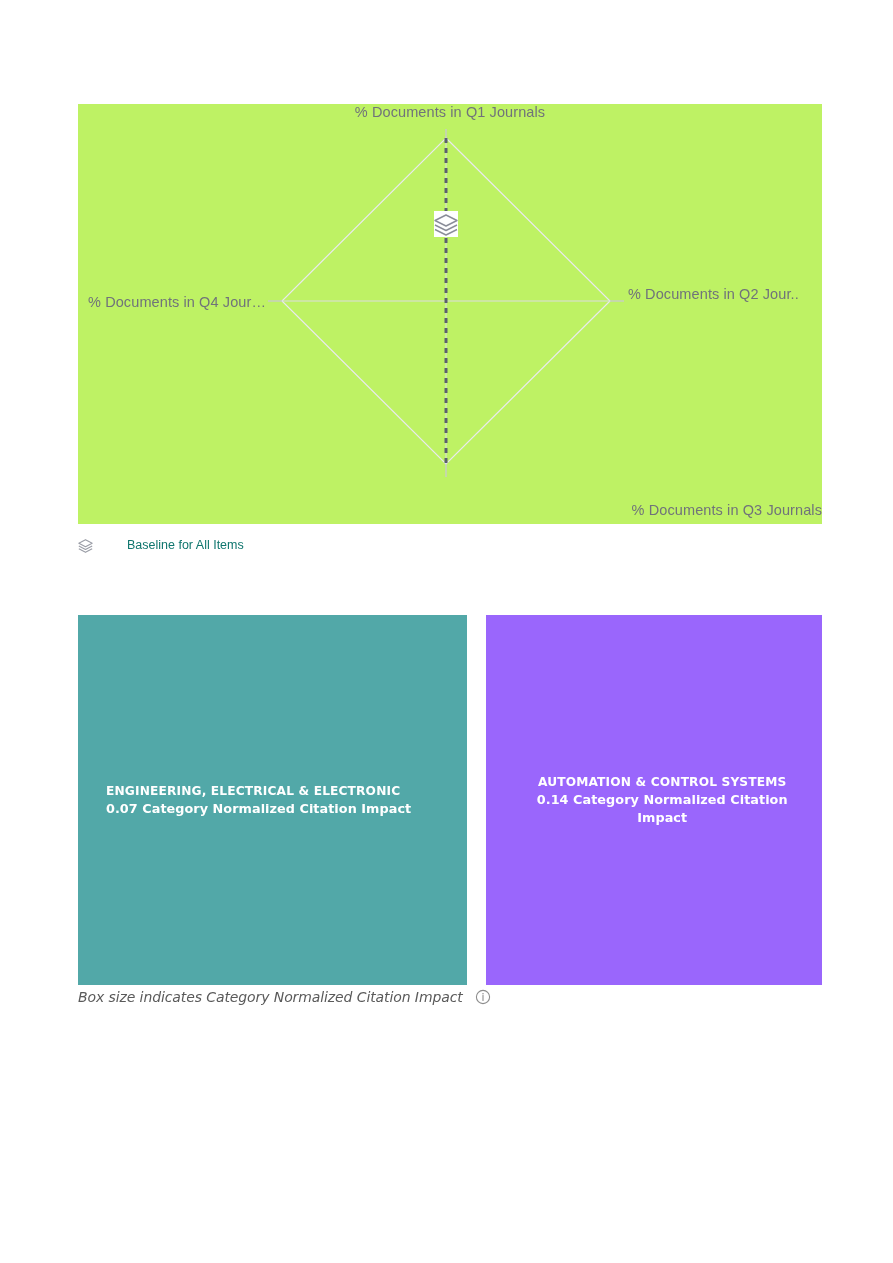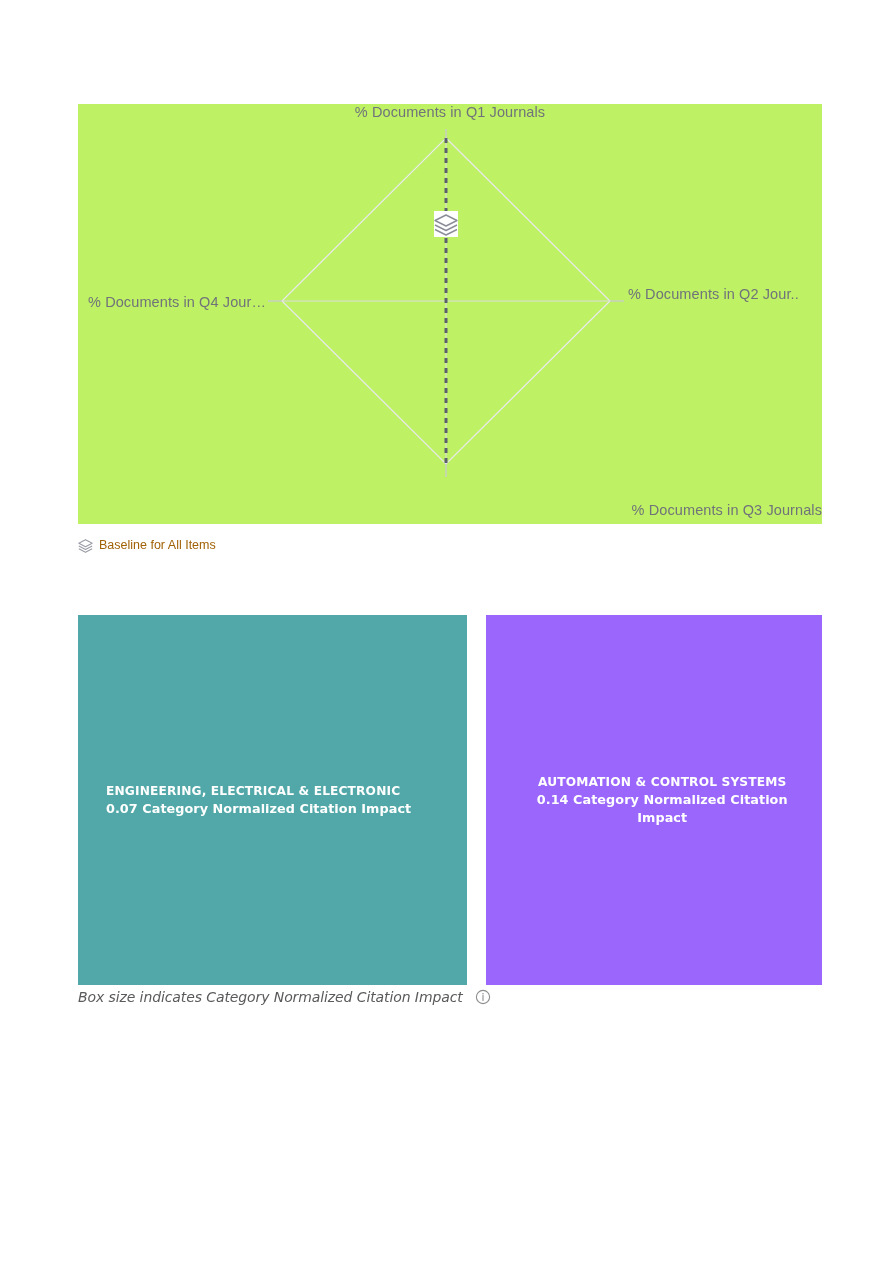--- a/index.html
+++ b/index.html
@@ -69,22 +69,23 @@
   #radar-legend {
     position: absolute;
     left: 78px;
     top: 538px;
     display: flex;
     align-items: center;
     gap: 6px;
   }
   #radar-legend .legend-text {
     font-size: 12.5px;
-    color: #a16207;
+    color: #0f766e;
     line-height: 1;
+    margin-left: 28px;
   }
 
   
   #treemap {
     position: absolute;
     left: 78px;
     top: 615px;
     width: 744px;
     height: 370px;
     display: flex;

